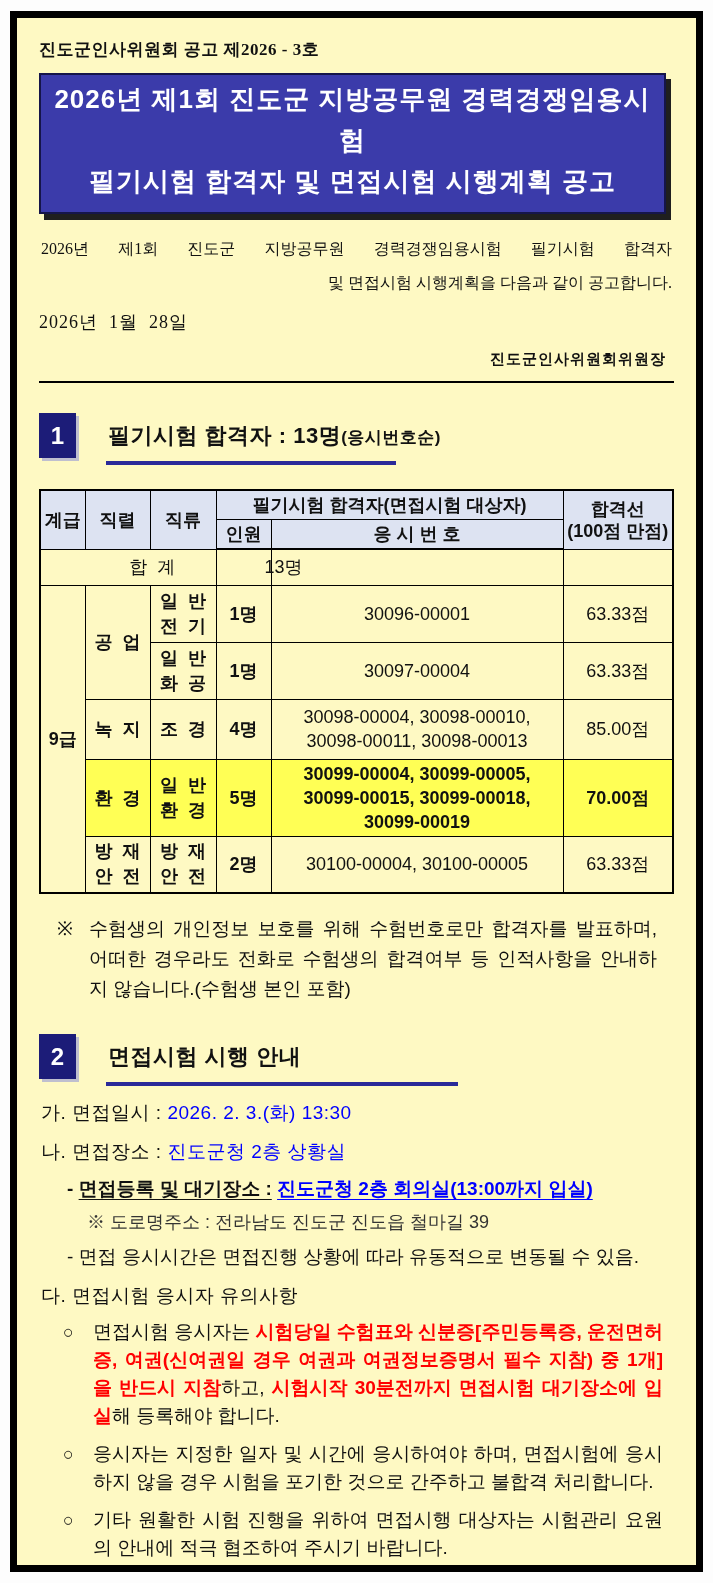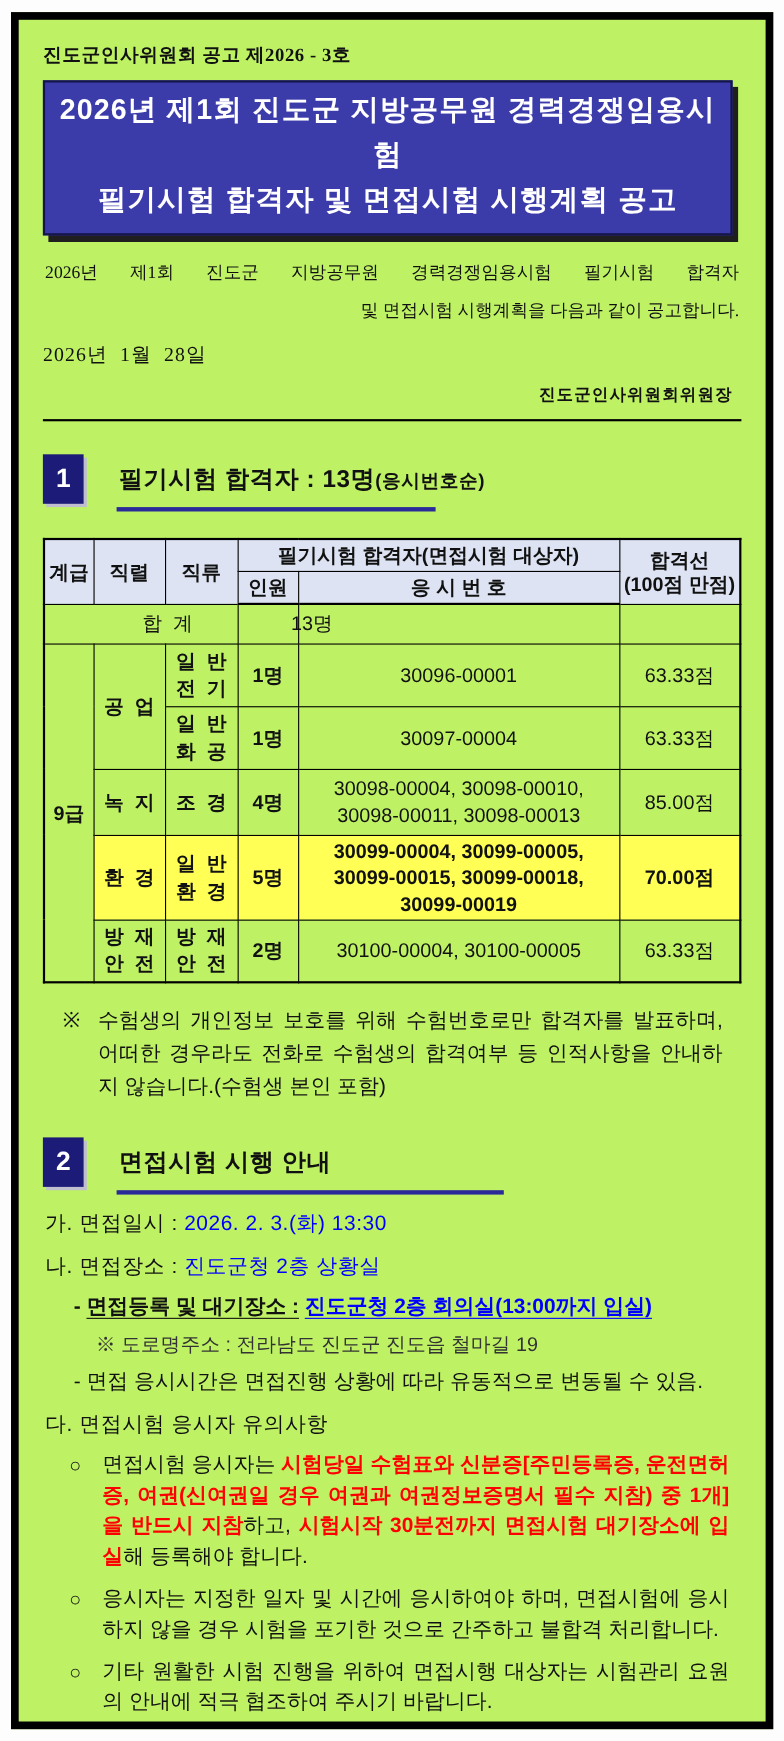--- a/index.html
+++ b/index.html
@@ -4,21 +4,21 @@
 <style>
   * { box-sizing: border-box; }
   html,body { margin:0; padding:0; background:#ffffff; }
   .page {
     position:relative; width:713px; height:1583px;
     background:#fdfdfd; padding:11px 10px;
     font-family:"Liberation Sans", sans-serif; color:#111;
   }
   .frame {
     height:1561px; border:7px solid #000;
-    padding:20px 22px 10px 22px; overflow:hidden; background:#bef264;
+    padding:20px 22px 10px 22px; overflow:hidden; background:#fef9c3;
   }
 
   .notice-number { font-family:"Liberation Serif", serif; font-weight:bold; font-size:17px; letter-spacing:0.5px; }
 
   .banner {
     margin:12px 8px 0 0; background:#3b3baa; border:2px solid #15154a;
     box-shadow:5px 6px 0 #1f1f1f; color:#fff; text-align:center;
     padding:4px 4px 10px 4px;
   }
   .banner .line { display:block; font-size:26px; font-weight:bold; line-height:41px; letter-spacing:1px; }
@@ -194,21 +194,21 @@
       <span>나. 면접장소 :</span>
       <span class="blue">진도군청 2층 상황실</span>
     </div>
 
     <div class="s2-sub">
       <span>-</span>
       <span class="u">면접등록 및 대기장소 :</span>
       <span class="u blue">진도군청 2층 회의실(13:00까지 입실)</span>
     </div>
 
-    <div class="road-note">※ 도로명주소 : 전라남도 진도군 진도읍 철마길 19</div>
+    <div class="road-note">※ 도로명주소 : 전라남도 진도군 진도읍 철마길 39</div>
 
     <div class="s2-sub2">- 면접 응시시간은 면접진행 상황에 따라 유동적으로 변동될 수 있음.</div>
 
     <div class="s2-item">다. 면접시험 응시자 유의사항</div>
 
     <div class="bullet">
       <span class="marker">○</span>
       <span class="b-text"><span>면접시험 응시자는 </span><span class="red">시험당일 수험표와 신분증[주민등록증, 운전면허증, 여권(신여권일 경우 여권과 여권정보증명서 필수 지참) 중 1개]을 반드시 지참</span><span>하고, </span><span class="red">시험시작 30분전까지 면접시험 대기장소에 입실</span><span>해 등록해야 합니다.</span></span>
     </div>
 

